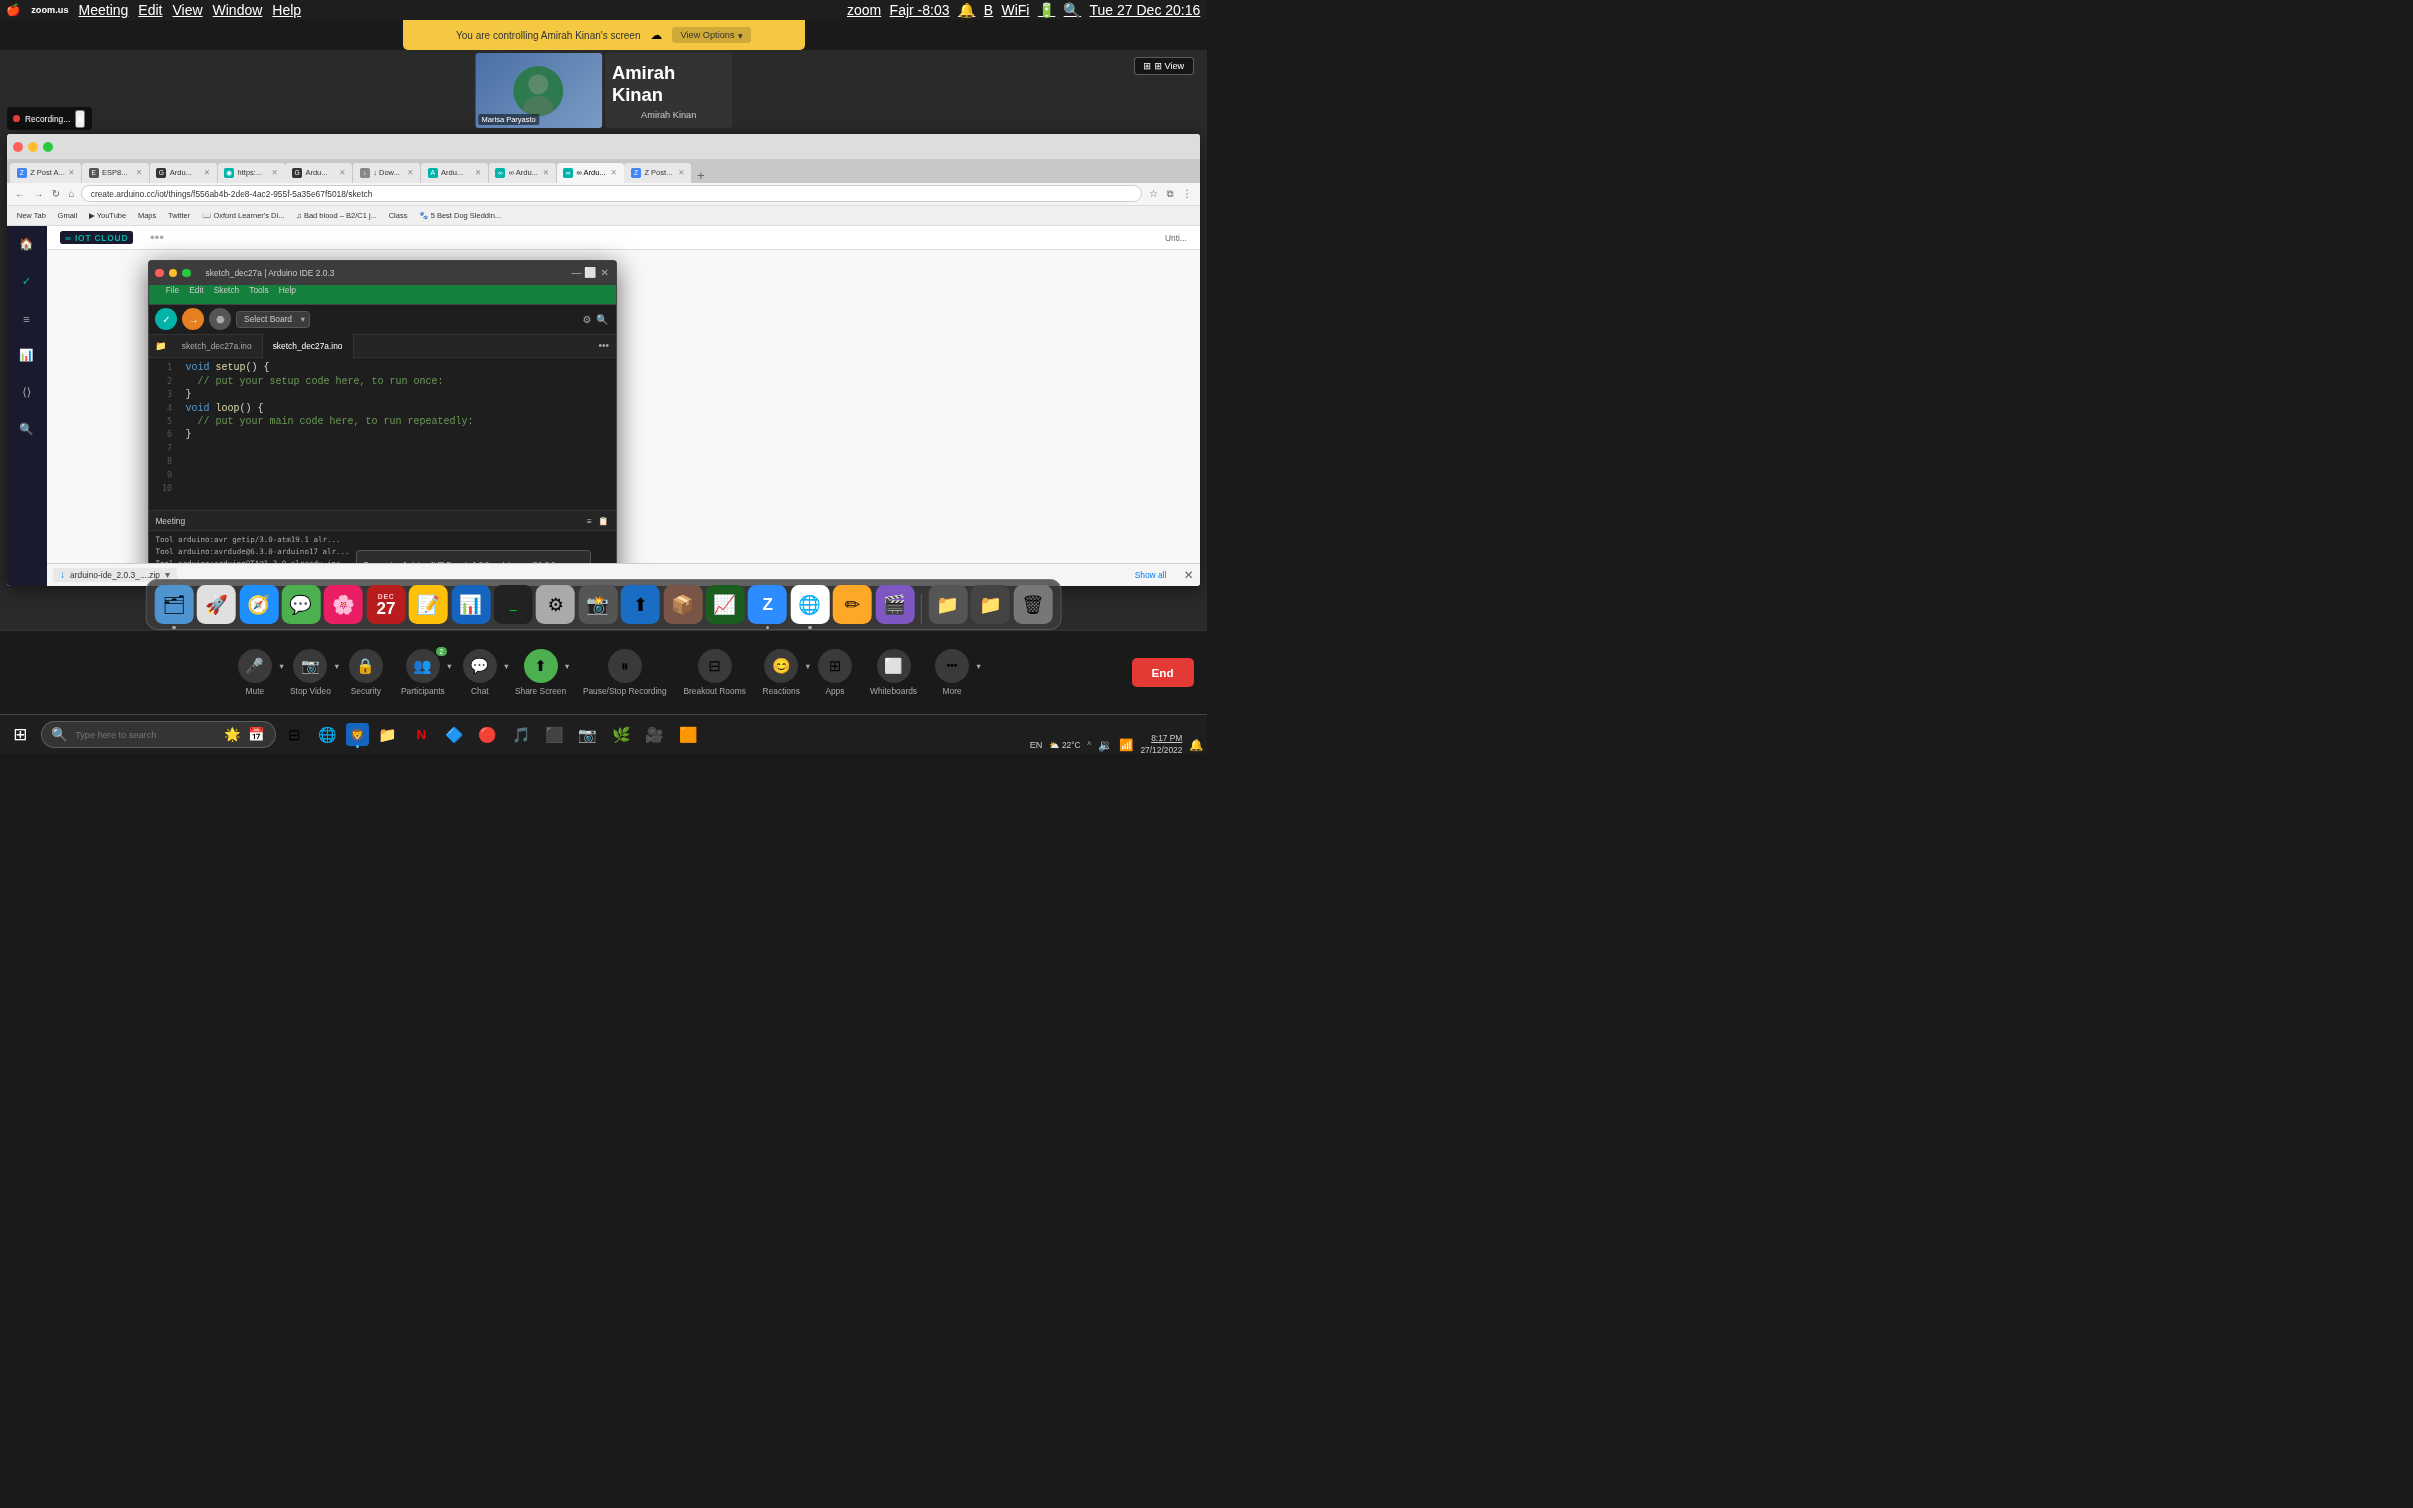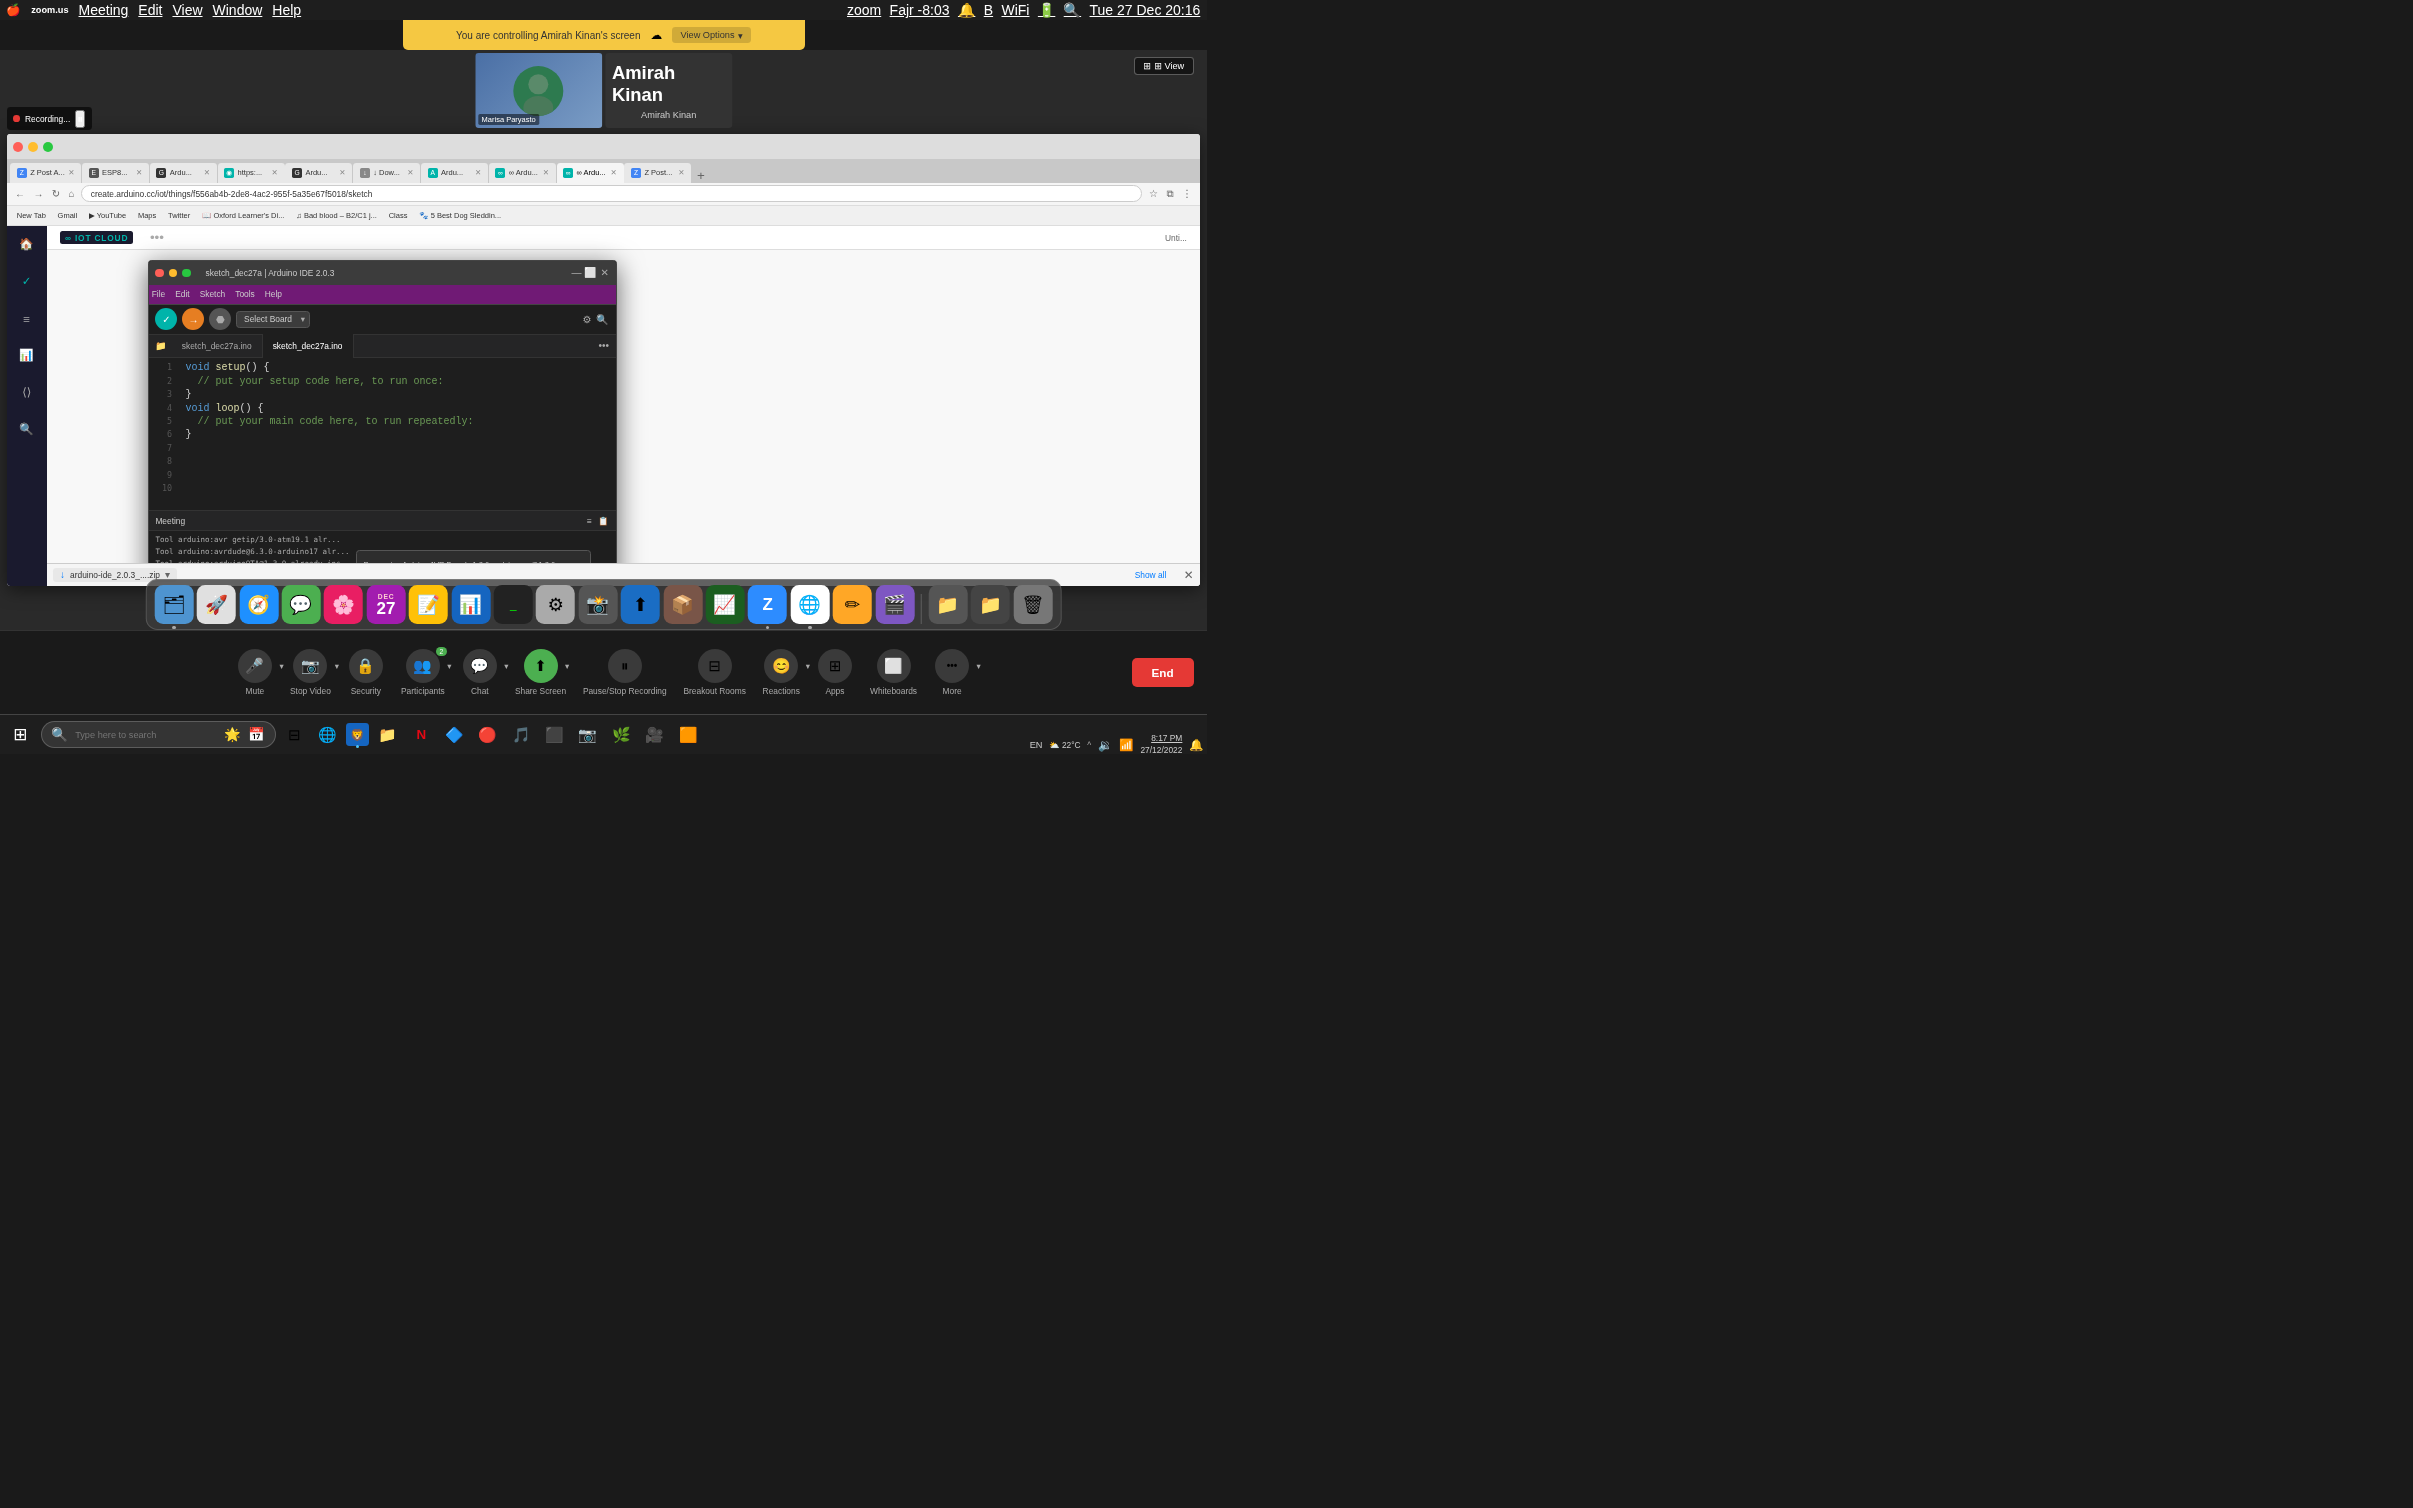--- a/index.html
+++ b/index.html
@@ -387,24 +387,23 @@
     }
     .ide-titlebar-btn {
       background: none;
       border: none;
       color: #aaa;
       cursor: pointer;
       font-size: 10px;
     }
     .ide-menubar {
       height: 20px;
-      background: #701a75;
-      display: flex;
-      align-items: center;
-      padding: 0 3px;
+      background: #15803d;
+      display: flex;
+      padding: 0 17px;
       gap: 10px;
       border-bottom: 0.8px solid #444;
     }
     .ide-menu-item {
       font-size: 8.4px;
       color: #ccc;
       cursor: pointer;
     }
     .ide-toolbar {
       height: 30px;
@@ -1222,21 +1221,21 @@
 
     <button class="end-btn">End</button>
   </div>
 
   <div class="mac-dock">
     <div class="dock-icon" style="background:#4e94d0;">🗂<div class="dock-dot"></div></div>
     <div class="dock-icon" style="background:#e0e0e0;">🚀</div>
     <div class="dock-icon" style="background:#1e90ff;">🧭</div>
     <div class="dock-icon" style="background:#4caf50;">💬</div>
     <div class="dock-icon" style="background:#e91e63;">🌸</div>
-    <div class="dock-icon" style="background:#a21caf; color:#fff; font-size:9.2px; flex-direction:column; font-weight:700;">
+    <div class="dock-icon" style="background:#b91c1c; color:#fff; font-size:9.2px; flex-direction:column; font-weight:700;">
       <span style="font-size:6.7px; letter-spacing:0.8px; color:#ffcdd2;">DEC</span>
       <span style="font-size:17px; font-weight:700; color:#fff; line-height:1;">27</span>
     </div>
     <div class="dock-icon" style="background:#ffc107;">📝</div>
     <div class="dock-icon" style="background:#1565c0;">📊</div>
     <div class="dock-icon" style="background:#222;">
         <span style="font-size:11.7px; color:#0f0;">_</span>
       </div>
     <div class="dock-icon" style="background:#aaa;">⚙</div>
     <div class="dock-icon" style="background:#555;">📸</div>

